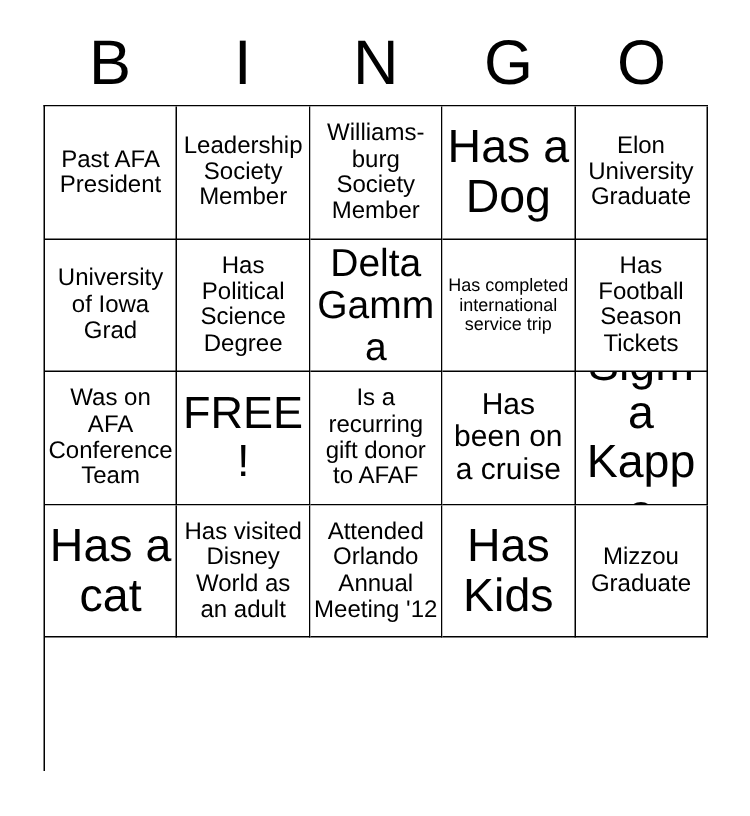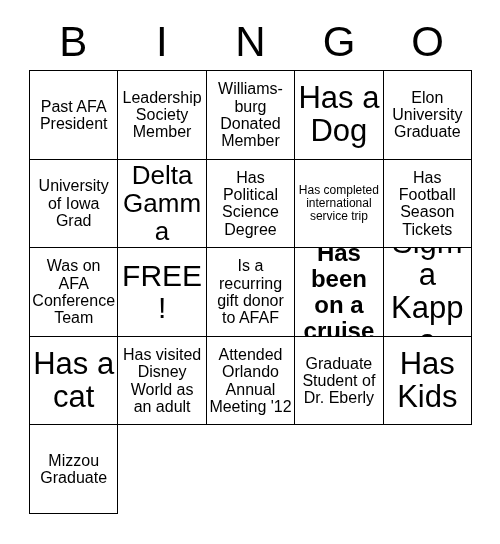--- a/index.html
+++ b/index.html
@@ -77,21 +77,21 @@
     line-height: 1.08;
     word-wrap: break-word;
     overflow-wrap: break-word;
     hyphens: none;
   }
 
   
   .fs-xs  span { font-size: 12px; }
   .fs-sm  span { font-size: 16px; }
   .fs-md  span { font-size: 16px; }
-  .fs-lg  span { font-size: 24px; font-weight: bold; }
+  .fs-lg  span { font-size: 20px; }
   .fs-xl  span { font-size: 26px; }
   .fs-xxl span { font-size: 31px; line-height: 1.05; }
   .fs-free span { font-size: 30px; }
 </style>
 </head>
 <body>
 
 <div id="card">
 
   <div id="header-row">
@@ -104,37 +104,37 @@
 
   <div id="grid">
 
     <div class="cell fs-md">
         <span>Past AFA President</span>
       </div>
     <div class="cell fs-sm">
         <span>Leadership Society Member</span>
       </div>
     <div class="cell fs-sm">
-        <span>Williams-burg Donated Member</span>
+        <span>Williams-burg Society Member</span>
       </div>
     <div class="cell fs-xxl">
         <span>Has a Dog</span>
       </div>
     <div class="cell fs-sm">
         <span>Elon University Graduate</span>
       </div>
 
     <div class="cell fs-md">
         <span>University of Iowa Grad</span>
       </div>
+    <div class="cell fs-sm">
+        <span>Has Political Science Degree</span>
+      </div>
     <div class="cell fs-xl">
         <span>Delta Gamma</span>
-      </div>
-    <div class="cell fs-sm">
-        <span>Has Political Science Degree</span>
       </div>
     <div class="cell fs-xs">
         <span>Has completed international service trip</span>
       </div>
     <div class="cell fs-sm">
         <span>Has Football Season Tickets</span>
       </div>
 
     <div class="cell fs-sm">
         <span>Was on AFA Conference Team</span>
@@ -155,23 +155,20 @@
     <div class="cell fs-xxl">
         <span>Has a cat</span>
       </div>
     <div class="cell fs-sm">
         <span>Has visited Disney World as an adult</span>
       </div>
 
     <div class="cell fs-sm">
         <span>Attended Orlando Annual Meeting '12</span>
       </div>
-    <div class="cell fs-md">
-        <span>Graduate Student of Dr. Eberly</span>
-      </div>
     <div class="cell fs-xxl">
         <span>Has Kids</span>
       </div>
     <div class="cell fs-md">
         <span>Mizzou Graduate</span>
       </div>
 
   </div>
 </div>
 

